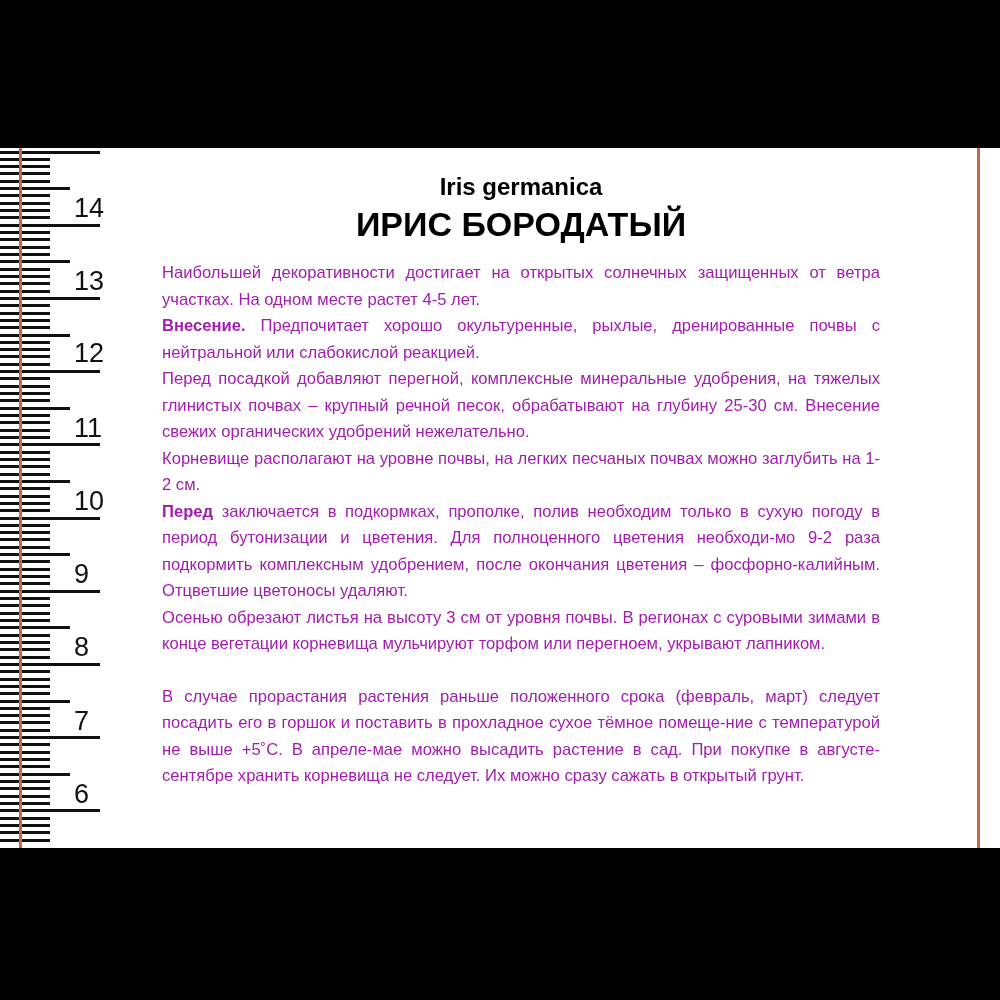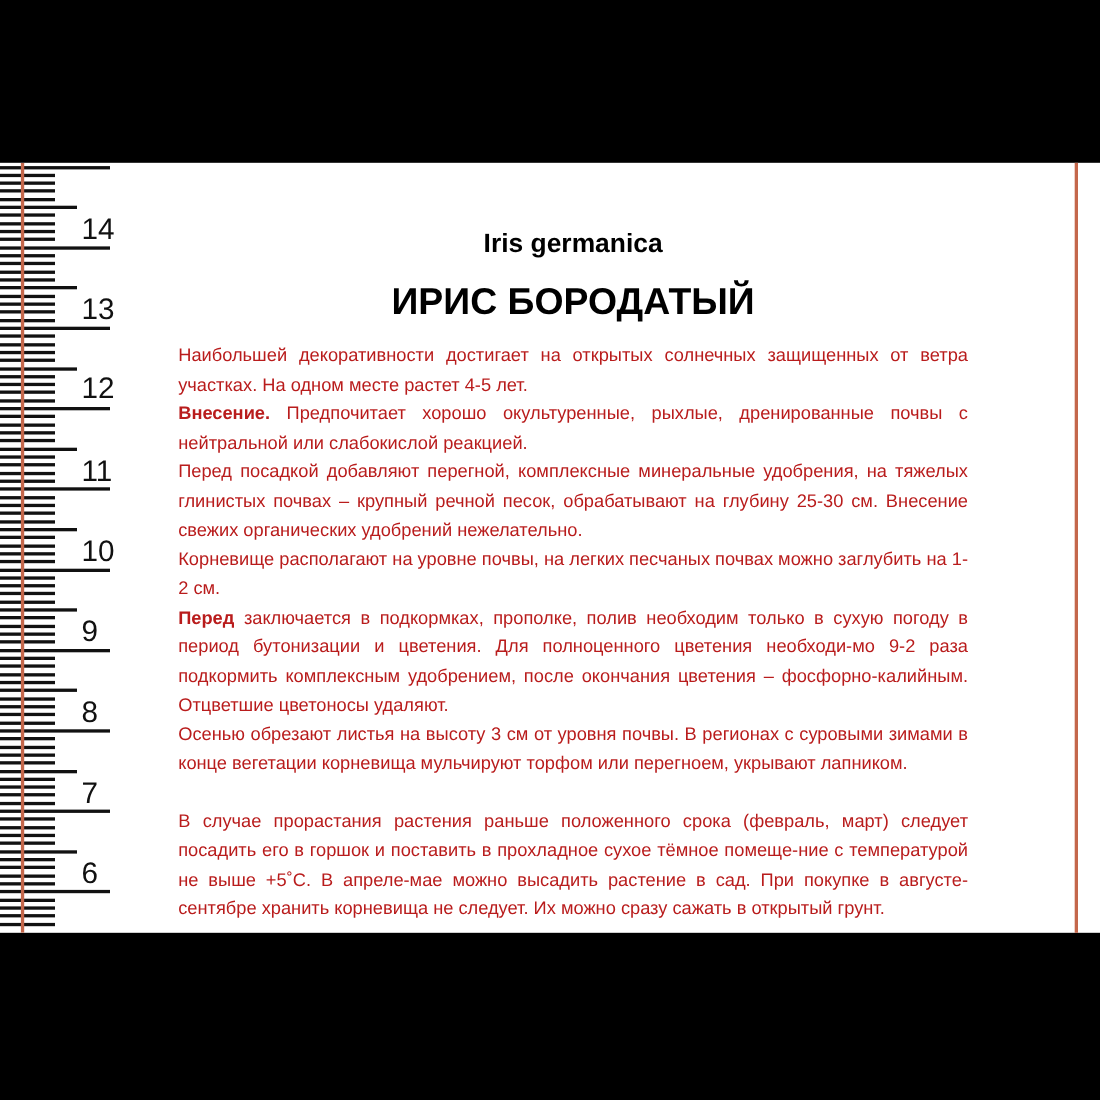--- a/index.html
+++ b/index.html
@@ -85,22 +85,22 @@
 
   
   .content {
     position: absolute;
     left: 162px;
     top: 0;
     width: 718px;
   }
 
   .latin-name {
-    margin: 15px;
-    padding-top: 45px;
+    margin: 0;
+    padding-top: 25px;
     text-align: center;
     font-size: 24px;
     font-weight: bold;
     color: #000000;
     letter-spacing: 0px;
     font-family: "Liberation Sans", sans-serif;
   }
   .common-name {
     margin: 0;
     padding-top: 4px;
@@ -108,21 +108,21 @@
     font-size: 34px;
     font-weight: bold;
     color: #000000;
     font-family: "Liberation Sans", sans-serif;
   }
 
   .body-text {
     padding-top: 16px;
     font-size: 16.6px;
     line-height: 26.5px;
-    color: #b91c1c;
+    color: #a21caf;
     text-align: justify;
     font-family: "Liberation Sans", sans-serif;
   }
   .body-text p {
     margin: 0;
     text-align: justify;
   }
   .body-text .lead { font-weight: bold; }
   .gap { height: 26px; }
 </style>

